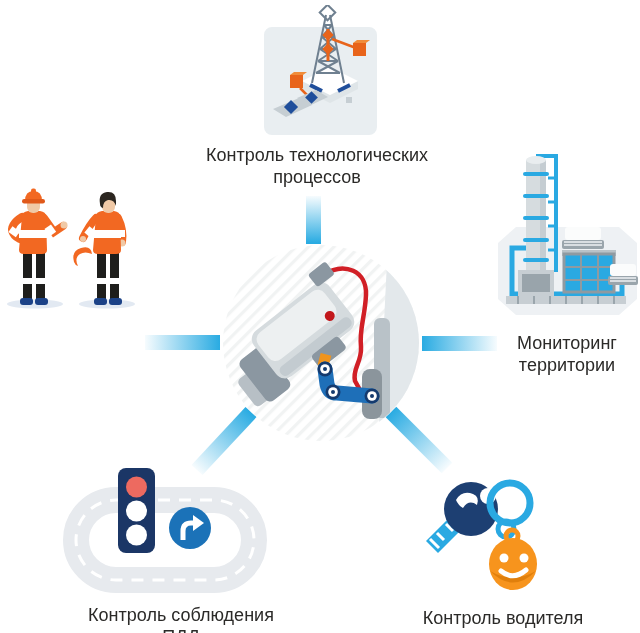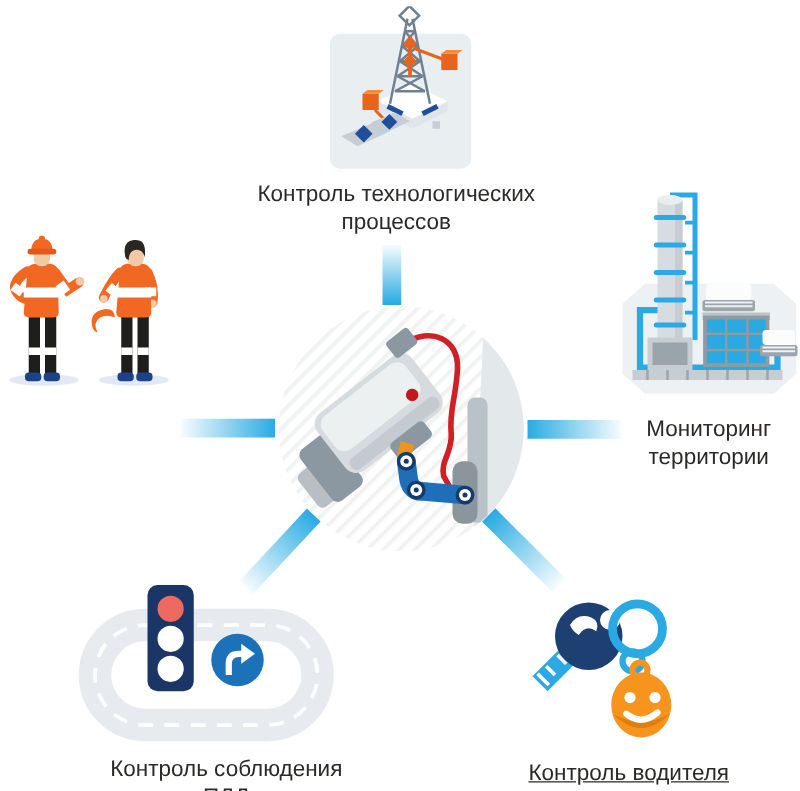--- a/index.html
+++ b/index.html
@@ -18,21 +18,21 @@
   }
   .node-top{left:157px;top:5px;width:320px;}
   .node-top .label{margin-top:7px;}
   .node-left{left:2px;top:182px;width:142px;}
   .node-left .label{margin-top:21px;}
   .node-right{left:492px;top:150px;width:150px;}
   .node-right .label{margin-top:15px;}
   .node-bl{left:48px;top:460px;width:234px;}
   .node-bl .label{margin-top:0px;margin-left:32px;}
   .node-br{left:408px;top:470px;width:190px;}
-  .node-br .label{margin-top:6px;text-decoration:underline;}
+  .node-br .label{margin-top:6px;}
   .medallion{position:absolute;left:221px;top:243px;width:200px;height:200px;}
 </style>
 </head>
 <body>
 
 <div class="stage">
 
   <svg class="connectors" width="640" height="633" viewBox="0 0 640 633">
     <defs>
       <linearGradient id="g-top" gradientUnits="userSpaceOnUse" x1="313" y1="196" x2="313" y2="243">

